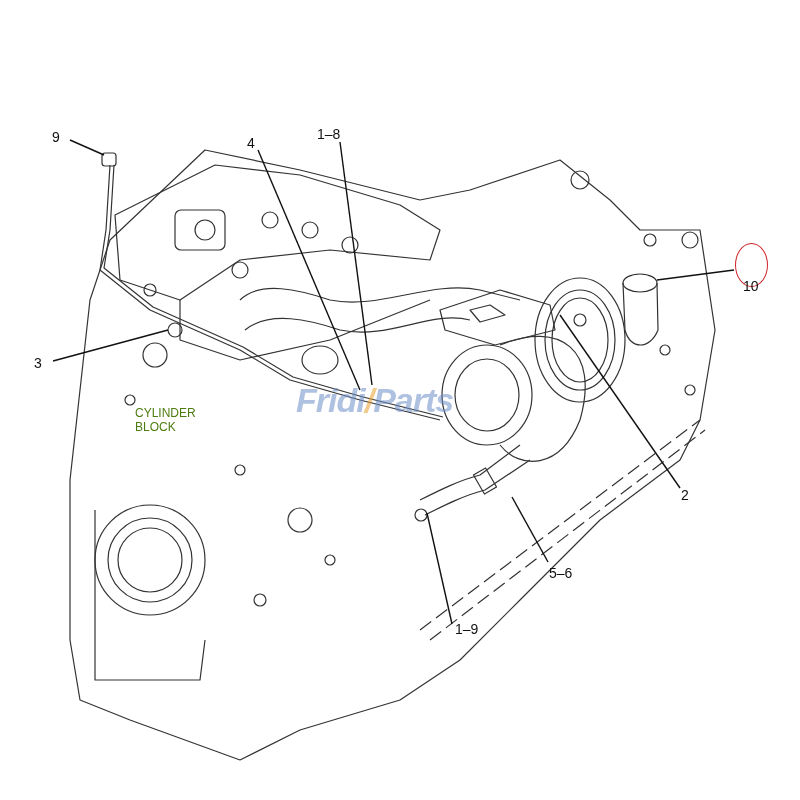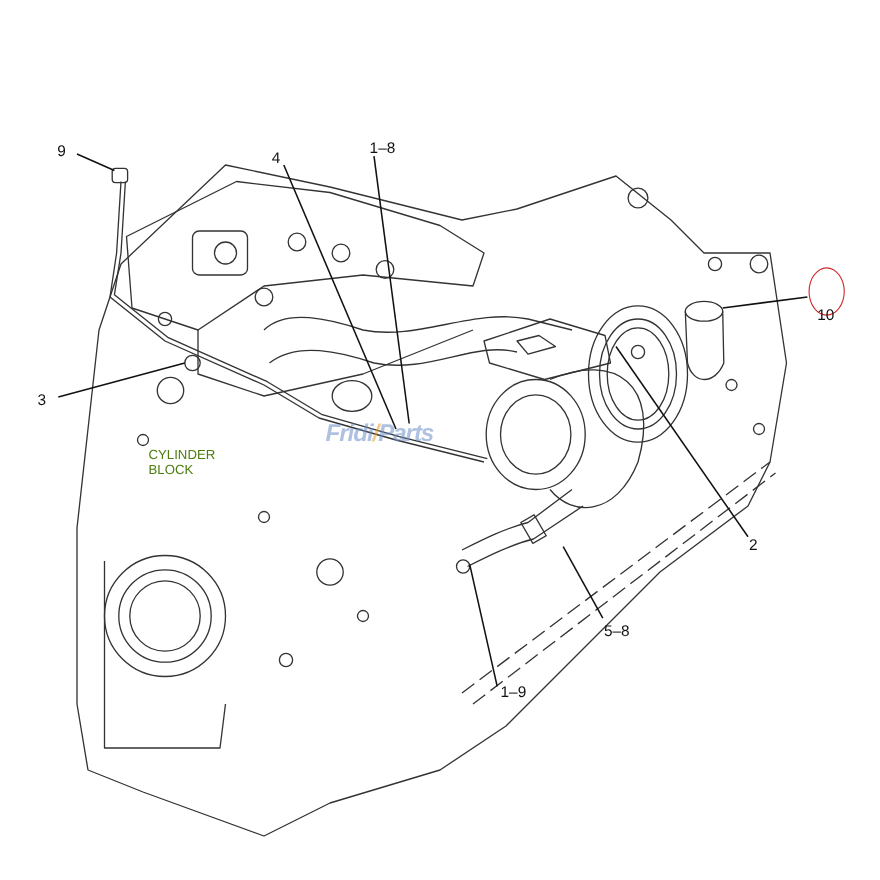--- a/index.html
+++ b/index.html
@@ -1,20 +1,20 @@
 <!DOCTYPE html>
 <html><head>
 <meta charset="utf-8">
 <style>
   html,body{margin:0;padding:0;background:#ffffff;}
   body{width:800px;height:800px;position:relative;overflow:hidden;font-family:"Liberation Sans",sans-serif;}
   .stage{position:absolute;left:0;top:0;width:800px;height:800px;}
   .callout{position:absolute;font-size:14px;color:#111;line-height:1;white-space:nowrap;}
   .block-label{position:absolute;font-size:12px;color:#4d7c0f;text-align:left;line-height:14px;}
-  .watermark{position:absolute;left:296px;top:381px;font-size:22px;font-weight:bold;font-style:italic;color:#6f8fc9;opacity:.55;letter-spacing:-1px;}
+  .watermark{position:absolute;left:296px;top:381px;font-size:34px;font-weight:bold;font-style:italic;color:#6f8fc9;opacity:.55;letter-spacing:-1px;}
   .watermark .slash{color:#e8a030;}
   .ring{position:absolute;left:735px;top:243px;width:31px;height:42px;border:1.6px solid #d0262a;border-radius:50%;}
 </style>
 </head>
 <body>
 
 <div class="stage">
   <svg width="800" height="800" viewBox="0 0 800 800" style="position:absolute;left:0;top:0">
     <g fill="none" stroke="#333" stroke-width="1.2" stroke-linejoin="round">
 
@@ -89,25 +89,25 @@
       <line x1="680" y1="488" x2="560" y2="315"></line>
       <line x1="548" y1="562" x2="512" y2="497"></line>
       <line x1="452" y1="624" x2="427" y2="513"></line>
     </g>
   </svg>
 
   <div class="ring"></div>
 
   <span class="callout" style="left:52px;top:130px">9</span>
   <span class="callout" style="left:247px;top:136px">4</span>
-  <span class="callout" style="left:336px;top:127px">1–8</span>
+  <span class="callout" style="left:317px;top:127px">1–8</span>
   <span class="callout" style="left:34px;top:356px">3</span>
   <span class="callout" style="left:743px;top:279px">10</span>
   <span class="callout" style="left:681px;top:488px">2</span>
-  <span class="callout" style="left:549px;top:566px">5–8</span>
+  <span class="callout" style="left:549px;top:566px">5–6</span>
   <span class="callout" style="left:455px;top:622px">1–9</span>
 
   <div class="block-label" style="left:135px;top:406px">
     <div>CYLINDER</div>
     <div>BLOCK</div>
   </div>
 
   <div class="watermark">
     <span>Fridi</span><span class="slash">/</span><span>Parts</span>
   </div>

